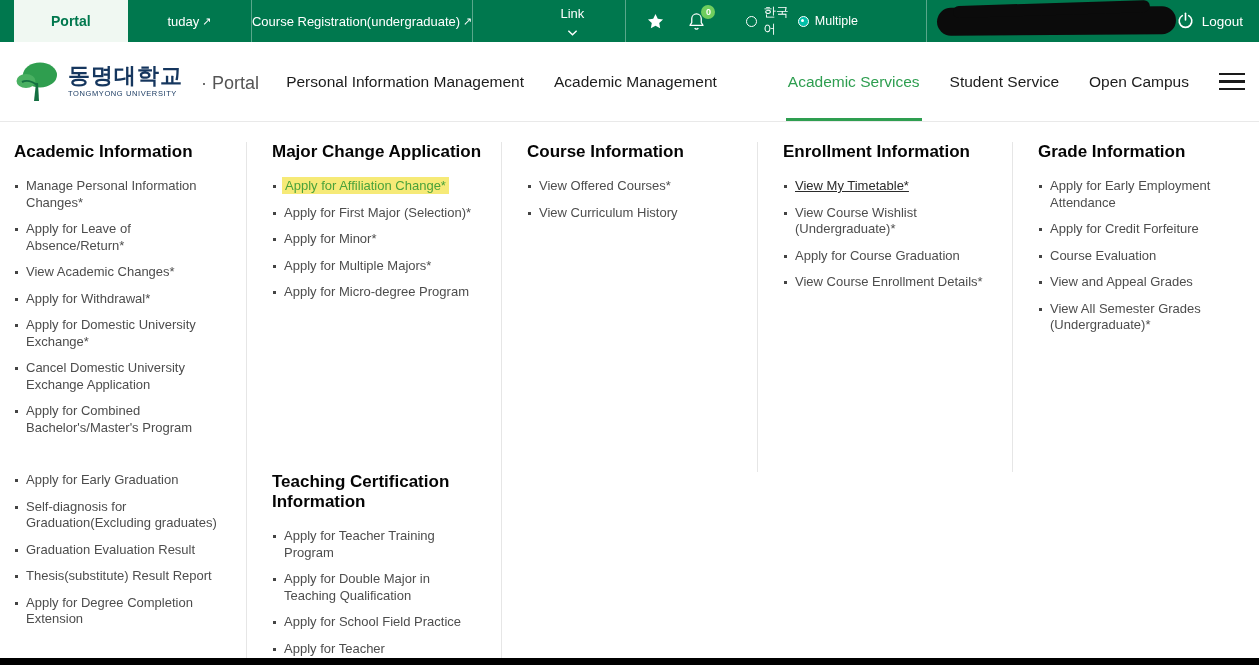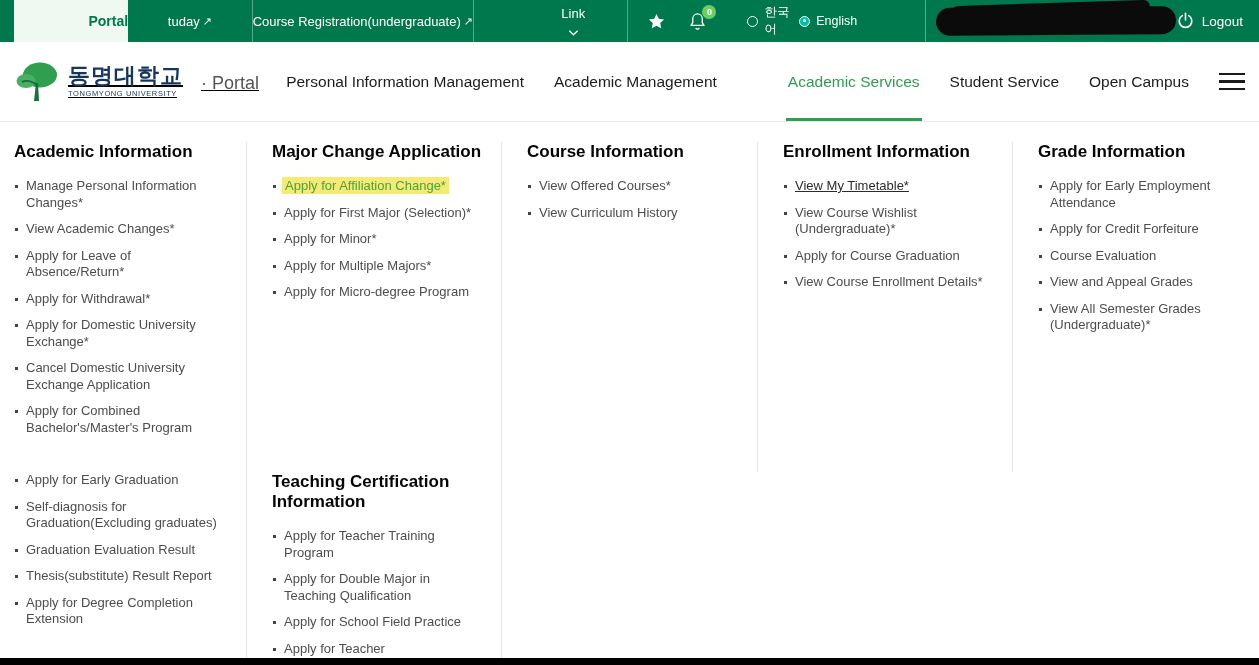--- a/index.html
+++ b/index.html
@@ -6,21 +6,21 @@
   html, body { width: 1259px; height: 665px; overflow: hidden; }
   body { font-family: "Liberation Sans", sans-serif; background: #fff; position: relative; }
 
   
   .topbar {
     height: 42px; background: #00784e; display: flex; align-items: stretch;
     color: #fff; font-size: 13px; position: relative;
   }
   .portal-tab {
     width: 120px; margin-left: 14px; background: #f0f8f2; color: #00784e;
-    font-weight: bold; font-size: 14px; display: flex; align-items: center; justify-content: flex-end;
+    font-weight: bold; font-size: 14px; display: flex; align-items: center; justify-content: center;
     cursor: pointer;
   }
   .tb-item { display: flex; align-items: center; justify-content: center; white-space: nowrap; cursor: pointer; }
   .tb-item .ext { font-size: 11px; margin-left: 3px; }
   .tb-sep { width: 1px; background: rgba(255,255,255,0.35); align-self: stretch; }
   .tb-spacer { flex: 0 0 auto; }
   .w-tuday { width: 130px; }
   .w-course { width: 232px; }
   .w-link { width: 112px; gap: 8px; flex-direction: column; }
   .icon-btn { display: flex; align-items: center; justify-content: center; cursor: pointer; position: relative; }
@@ -45,21 +45,21 @@
     content: ""; position: absolute; left: 16px; top: -4px; right: 26px; height: 12px;
     background: #0b0b0b; border-radius: 8px; transform: rotate(-1.4deg);
   }
   .logout { margin-left: auto; margin-right: 16px; display: flex; align-items: center; gap: 7px; font-size: 13.5px; cursor: pointer; }
 
   
   .main-header {
     height: 80px; display: flex; align-items: stretch; padding: 0 14px;
     border-bottom: 1px solid #e9e9e9; background: #fff;
   }
-  .brand { display: flex; align-items: center; gap: 8px; cursor: pointer; text-decoration: underline; }
+  .brand { display: flex; align-items: center; gap: 8px; cursor: pointer; }
   .brand-text { display: flex; flex-direction: column; line-height: 1; }
   .brand-ko { font-size: 22px; font-weight: bold; color: #15365e; letter-spacing: 1px; }
   .brand-en { font-size: 7.5px; color: #15365e; letter-spacing: .6px; margin-top: 3px; }
   .brand-suffix { font-size: 18px; color: #555; margin-left: 10px; align-self: center; padding-top: 4px; }
   .main-nav { margin-left: auto; display: flex; align-items: stretch; gap: 30px; }
   .nav-item {
     display: flex; align-items: center; font-size: 15.5px; color: #1c1c1c;
     position: relative; cursor: pointer; white-space: nowrap;
   }
   .nav-item.active { color: #2e9e50; margin-left: 41px; }
@@ -128,21 +128,21 @@
     </svg>
     <span class="badge">0</span>
   </div>
   <div class="langs">
     <div class="lang-row">
       <span class="radio"></span>
       <span>한국어</span>
     </div>
     <div class="lang-row selected">
       <span class="radio"></span>
-      <span>English</span>
+      <span>Multiple</span>
     </div>
   </div>
   <div class="tb-spacer" style="width:68px"></div>
   <div class="tb-sep"></div>
   <div class="redaction"></div>
   <div class="logout">
     <svg width="19" height="19" viewBox="0 0 24 24">
       <path d="M8 4.5a8 8 0 1 0 8 0" stroke="#fff" stroke-width="2" fill="none" stroke-linecap="round"></path>
       <line x1="12" y1="1.5" x2="12" y2="10" stroke="#fff" stroke-width="2" stroke-linecap="round"></line>
     </svg>
@@ -187,22 +187,22 @@
       <span></span>
   </div>
 </div>
 
 <div class="megamenu">
   <div class="menu-row first" id="menu-row-1">
       <div class="menu-col bordered">
         <h3 class="menu-col-title">Academic Information</h3>
         <ul class="menu-list">
           <li class="menu-item"><span class="bullet"></span><span class="menu-item-label">Manage Personal Information Changes*</span></li>
+          <li class="menu-item"><span class="bullet"></span><span class="menu-item-label">Apply for Leave of Absence/Return*</span></li>
           <li class="menu-item"><span class="bullet"></span><span class="menu-item-label">View Academic Changes*</span></li>
-          <li class="menu-item"><span class="bullet"></span><span class="menu-item-label">Apply for Leave of Absence/Return*</span></li>
           <li class="menu-item"><span class="bullet"></span><span class="menu-item-label">Apply for Withdrawal*</span></li>
           <li class="menu-item"><span class="bullet"></span><span class="menu-item-label">Apply for Domestic University Exchange*</span></li>
           <li class="menu-item"><span class="bullet"></span><span class="menu-item-label">Cancel Domestic University Exchange Application</span></li>
           <li class="menu-item"><span class="bullet"></span><span class="menu-item-label">Apply for Combined Bachelor's/Master's Program</span></li>
         </ul>
       </div>
       <div class="menu-col bordered">
         <h3 class="menu-col-title">Major Change Application</h3>
         <ul class="menu-list">
           <li class="menu-item"><span class="bullet"></span><span class="menu-item-label highlight">Apply for Affiliation Change*</span></li>

